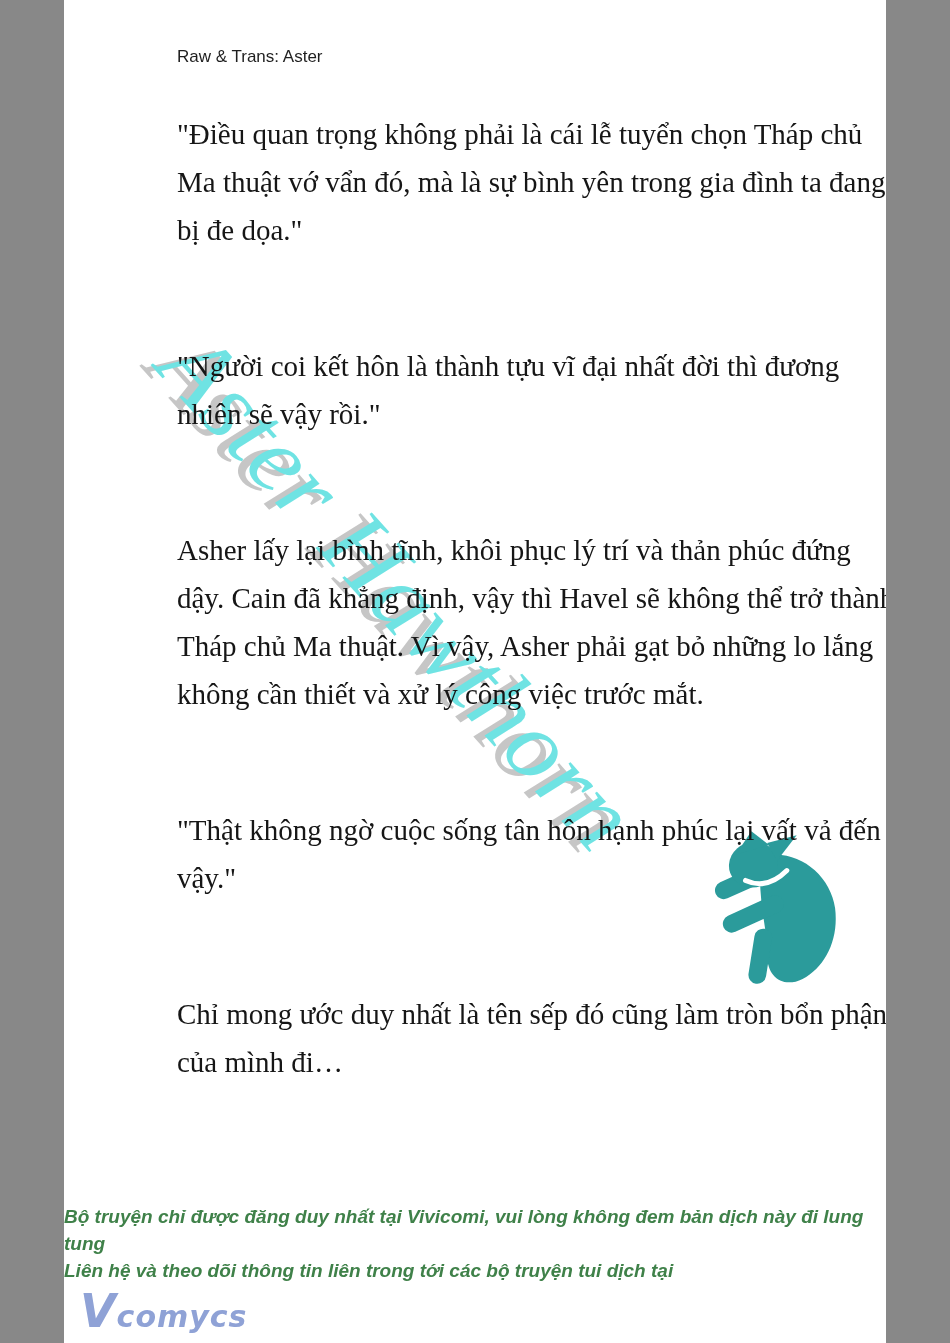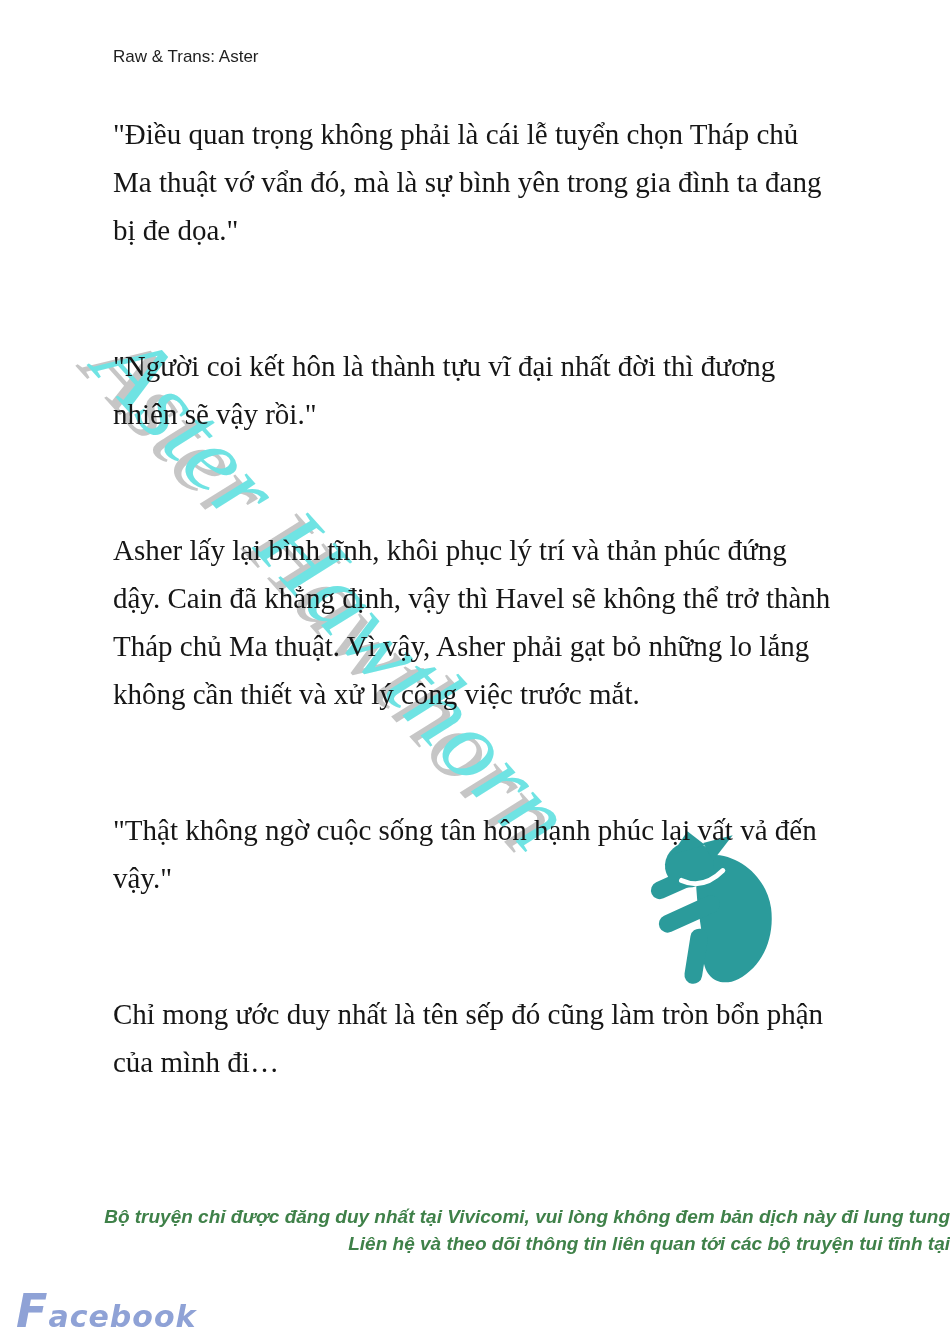--- a/index.html
+++ b/index.html
@@ -6,21 +6,21 @@
     --watermark: #6fe3e3;
     --cat: #2b9b9b;
     --footer-text: #3f8149;
     --logo: #8fa2d6;
     --body-text: #161616;
   }
   * { margin: 0; padding: 0; box-sizing: border-box; }
   html, body { background: #888; }
   .page {
     position: relative;
-    width: 950px;
+    width: 822px;
     height: 1343px;
     margin: 0 auto;
     background: #ffffff;
     overflow: hidden;
     font-family: "Liberation Serif", serif;
   }
   .credits-header {
     position: absolute;
     left: 113px;
     top: 47px;
@@ -65,21 +65,21 @@
     line-height: 48px;
     color: var(--body-text);
     white-space: pre;
     margin-bottom: 88px;
   }
   .footer {
     position: absolute;
     left: 0;
     top: 1203px;
     width: 100%;
-    text-align: right;
+    text-align: left;
     z-index: 2;
     font-family: "Liberation Sans", sans-serif;
     font-style: italic;
     font-weight: bold;
     font-size: 19px;
     line-height: 27px;
     color: var(--footer-text);
   }
   .logo {
     position: absolute;
@@ -140,18 +140,18 @@
 Tháp chủ Ma thuật. Vì vậy, Asher phải gạt bỏ những lo lắng
 không cần thiết và xử lý công việc trước mắt.</p>
     <p>"Thật không ngờ cuộc sống tân hôn hạnh phúc lại vất vả đến
 vậy."</p>
     <p>Chỉ mong ước duy nhất là tên sếp đó cũng làm tròn bổn phận
 của mình đi…</p>
   </div>
 
   <div class="footer">
     <div>Bộ truyện chỉ được đăng duy nhất tại Vivicomi, vui lòng không đem bản dịch này đi lung tung</div>
-    <div>Liên hệ và theo dõi thông tin liên quan tới các bộ truyện tui tĩnh tại</div>
+    <div>Liên hệ và theo dõi thông tin liên trong tới các bộ truyện tui dịch tại</div>
   </div>
 
-  <div class="logo">Facebook</div>
+  <div class="logo">Vcomycs</div>
 
 </div>
 
 </body></html>

